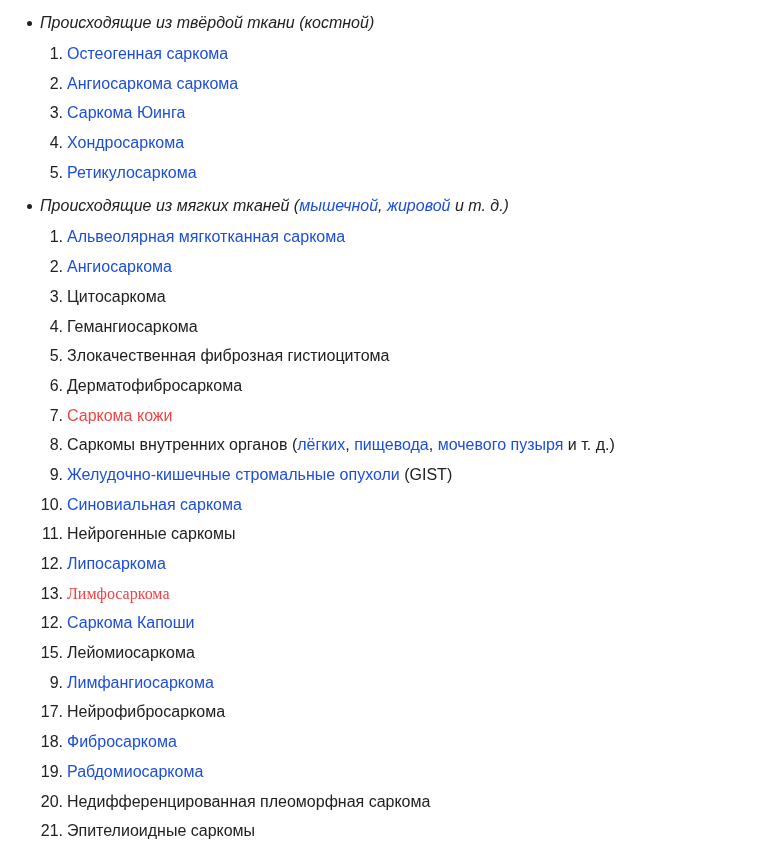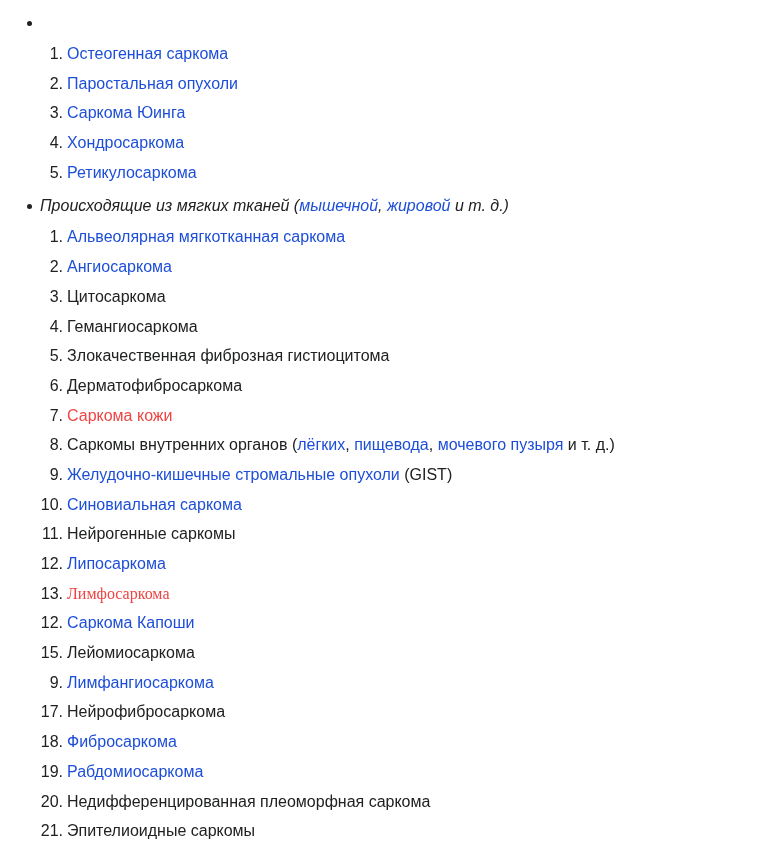--- a/index.html
+++ b/index.html
@@ -29,24 +29,24 @@
   .link.visited { color: #ef4444; font-family: Liberation Serif, serif; }
   .link.new { color: #ef4444; }
   .plain { color: #202122; }
 </style>
 </head>
 <body>
 
 <div class="content">
   <ul class="outer" id="outer-list">
       <li>
-        <div class="section-head"><span class="bullet"></span></div>
+        <div class="section-head"><span class="bullet"></span><span>Происходящие из твёрдой ткани (костной)</span></div>
         <ol class="inner">
           <li><span class="num">1.</span><a class="link">Остеогенная саркома</a></li>
-          <li><span class="num">2.</span><a class="link">Паростальная опухоли</a></li>
+          <li><span class="num">2.</span><a class="link">Ангиосаркома саркома</a></li>
           <li><span class="num">3.</span><a class="link">Саркома Юинга</a></li>
           <li><span class="num">4.</span><a class="link">Хондросаркома</a></li>
           <li><span class="num">5.</span><a class="link">Ретикулосаркома</a></li>
         </ol>
       </li>
       <li>
         <div class="section-head"><span class="bullet"></span><span>Происходящие из мягких тканей (</span><a class="link">мышечной</a><span>, </span><a class="link">жировой</a><span> и т. д.)</span></div>
         <ol class="inner">
           <li><span class="num">1.</span><a class="link">Альвеолярная мягкотканная саркома</a></li>
           <li><span class="num">2.</span><a class="link">Ангиосаркома</a></li>

